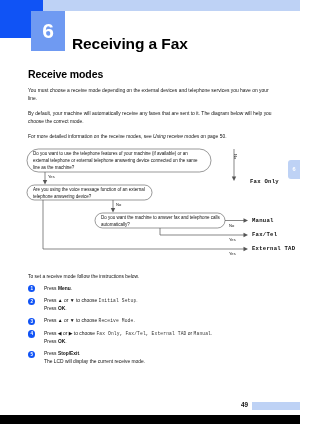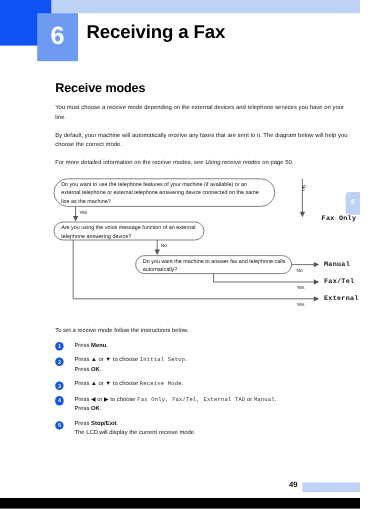--- a/index.html
+++ b/index.html
@@ -43,31 +43,31 @@
   .hdr-num-box span {
     display: block;
     text-align: center;
     line-height: 40px;
     font-size: 21px;
     font-weight: bold;
     color: #ffffff;
   }
   .hdr-title {
     position: absolute;
-    left: 72px; top: 19px;
+    left: 72px; top: 35px;
     font-size: 15.5px;
     font-weight: bold;
     letter-spacing: -0.1px;
     color: #000;
   }
 
   
   #content {
     position: absolute;
-    left: 18px; top: 52px;
+    left: 0; top: 52px;
     width: 300px;
   }
   .h1 {
     margin: 16px 0 0 28px;
     font-size: 10.5px;
     font-weight: bold;
     letter-spacing: -0.1px;
   }
   .body-p {
     margin: 7px 28px 0 28px;

